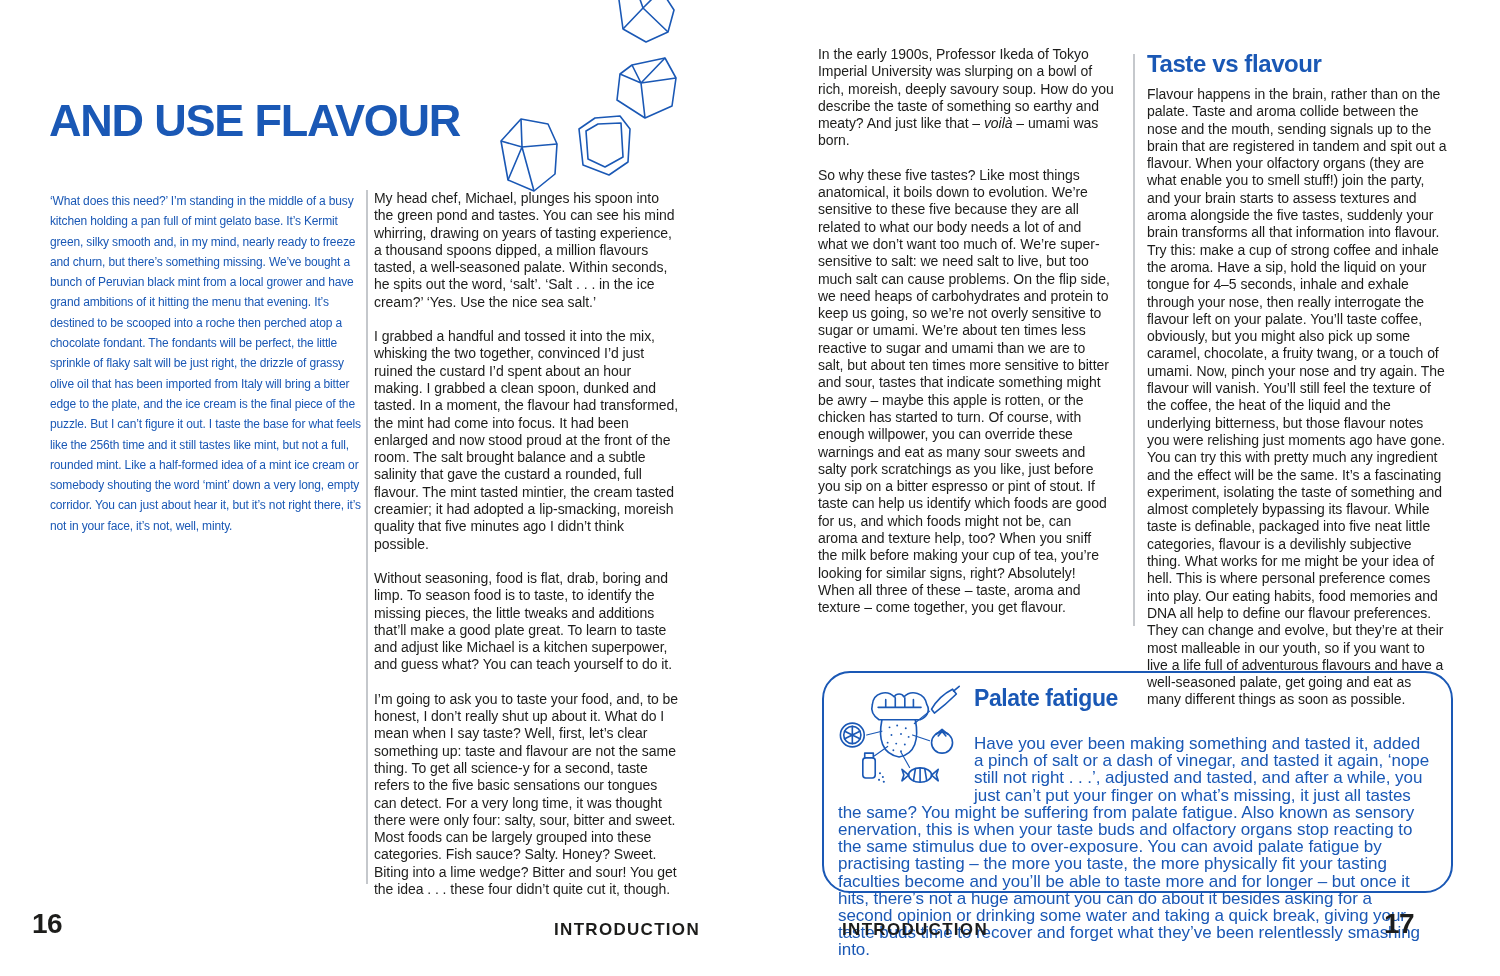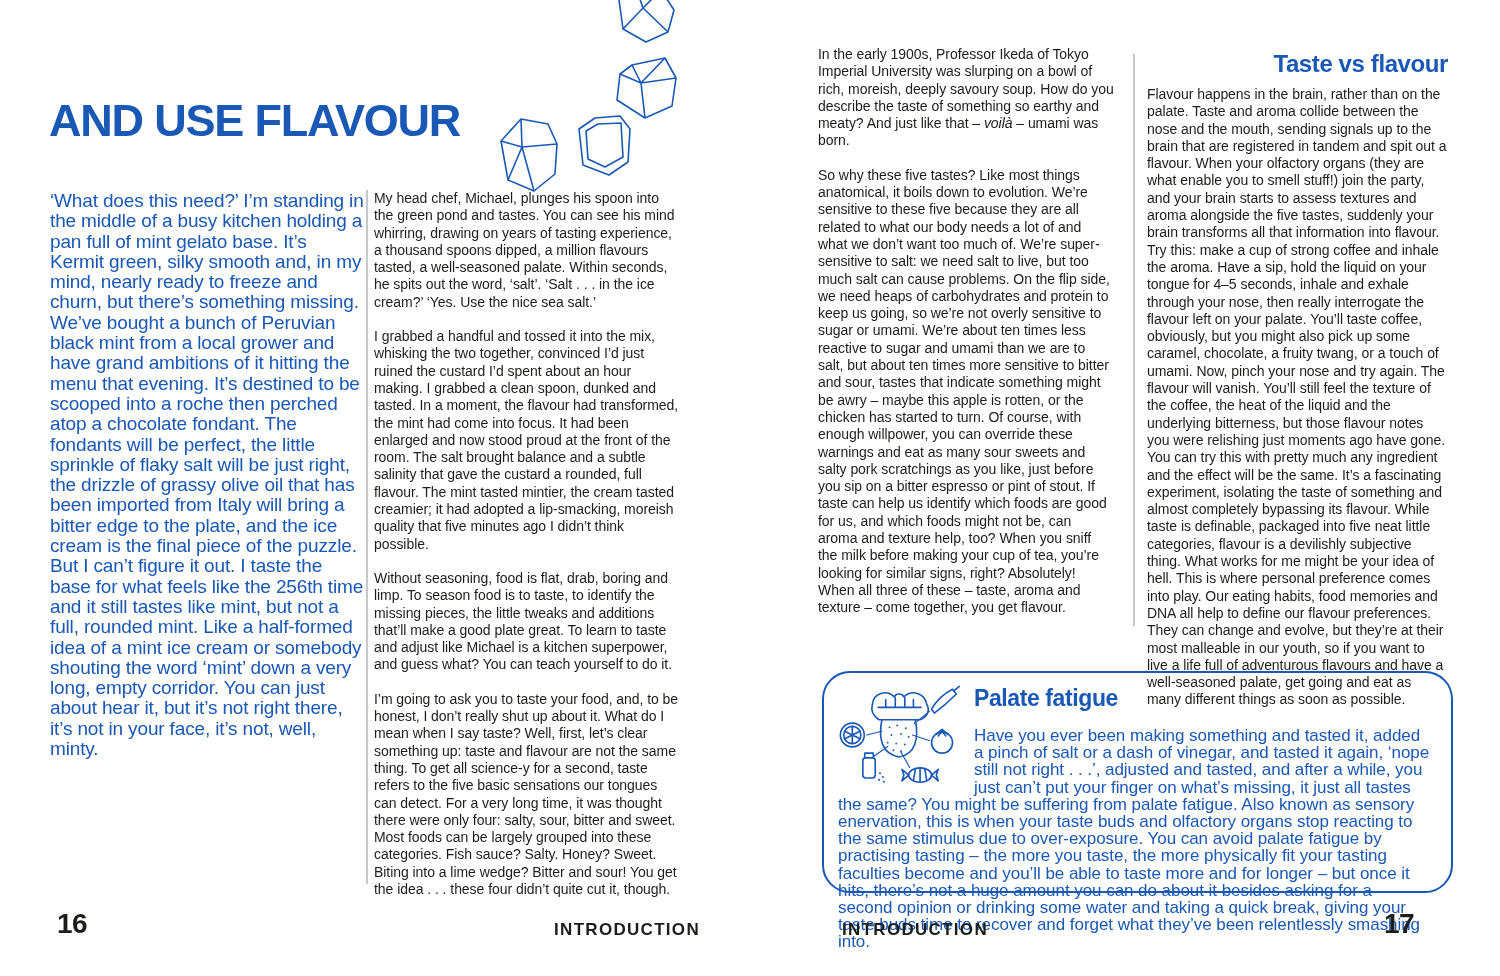--- a/index.html
+++ b/index.html
@@ -3,32 +3,32 @@
 <meta charset="utf-8">
 <style>
   html,body{margin:0;padding:0;}
   body{
     width:1500px;height:976px;position:relative;overflow:hidden;
     background:#ffffff;color:#1d1d1b;
     font-family:"Liberation Sans",sans-serif;
     -webkit-font-smoothing:antialiased;
   }
   .abs{position:absolute;}
-  .blue{color:var(--accent-blue,#1a58b5);text-align:right;}
+  .blue{color:var(--accent-blue,#1a58b5);}
   h1,h2,h3,p{margin:0;}
 
   
   .title{
     left:49px;top:44px;width:660px;
     font-size:45px;line-height:51px;font-weight:700;letter-spacing:-1.2px;
     color:var(--accent-blue,#1a58b5);
   }
   .lead-col{
     left:50px;top:191px;width:314px;
-    font-size:19px;line-height:20.3px;letter-spacing:-0.15px;
+    font-size:12px;line-height:20.3px;letter-spacing:-0.15px;
     color:var(--accent-blue,#1a58b5);
   }
   .mid-col{left:374px;top:190px;width:308px;}
   .body-sm{font-size:14px;line-height:17.3px;letter-spacing:-0.05px;}
   .body-sm p{margin:0 0 17px 0;}
   .h-big{
     font-size:33px;line-height:40px;font-weight:700;letter-spacing:-0.7px;
     margin:10px 0 19px 0;
   }
   .h-med{
@@ -42,21 +42,21 @@
   .rcol2{left:1147px;top:50px;width:301px;}
 
   
   .pbox{
     left:822px;top:671px;width:631px;height:222px;box-sizing:border-box;
     border:2px solid var(--accent-blue,#1a58b5);border-radius:28px;
     padding:9px 20px 10px 14px;
     color:var(--accent-blue,#1a58b5);
   }
   .pbox .ill{float:left;width:126px;height:102px;margin:2px 10px 2px 0;}
-  .pbox h3{font-size:23px;line-height:30px;font-weight:700;letter-spacing:-0.4px;margin:1px 0 14px 0;}
+  .pbox h3{font-size:23px;line-height:30px;font-weight:700;letter-spacing:-0.4px;margin:1px 0 22px 0;}
   .pbox .pbody{font-size:17px;line-height:17.2px;letter-spacing:-0.05px;}
 
   
   .pagenum{font-size:28px;font-weight:600;letter-spacing:-0.5px;color:#1d1d1b;}
   .runfoot{
     font-size:17px;font-weight:600;letter-spacing:1.3px;color:#1d1d1b;
     width:300px;text-align:center;margin-left:20px;
   }
 
   .crystal{color:var(--accent-blue,#1a58b5);}
@@ -164,16 +164,16 @@
         <ellipse cx="86" cy="94" rx="12" ry="7.5"></ellipse>
         <path d="M74,94 L67,88 L69,94 L67,100 Z M98,94 L105,88 L103,94 L105,100 Z"></path>
         <path d="M81,88 L79,100 M86,87 L86,101 M91,88 L93,100"></path>
       </g>
     </svg>
   </div>
   <h3>Palate fatigue</h3>
   <p class="pbody">Have you ever been making something and tasted it, added a pinch of salt or a dash of vinegar, and tasted it again, ‘nope still not right . . .’, adjusted and tasted, and after a while, you just can’t put your finger on what’s missing, it just all tastes the same? You might be suffering from palate fatigue. Also known as sensory enervation, this is when your taste buds and olfactory organs stop reacting to the same stimulus due to over-exposure. You can avoid palate fatigue by practising tasting – the more you taste, the more physically fit your tasting faculties become and you’ll be able to taste more and for longer – but once it hits, there’s not a huge amount you can do about it besides asking for a second opinion or drinking some water and taking a quick break, giving your taste buds time to recover and forget what they’ve been relentlessly smashing into.</p>
 </div>
 
-<div class="abs pagenum" style="left:57px;top:908px;">16</div>
+<div class="abs pagenum" style="left:32px;top:908px;">16</div>
 <div class="abs runfoot" style="left:457px;top:920px;">INTRODUCTION</div>
 <div class="abs runfoot" style="left:745px;top:920px;">INTRODUCTION</div>
 <div class="abs pagenum" style="left:1384px;top:908px;width:50px;text-align:left;">17</div>
 
 </body></html>

